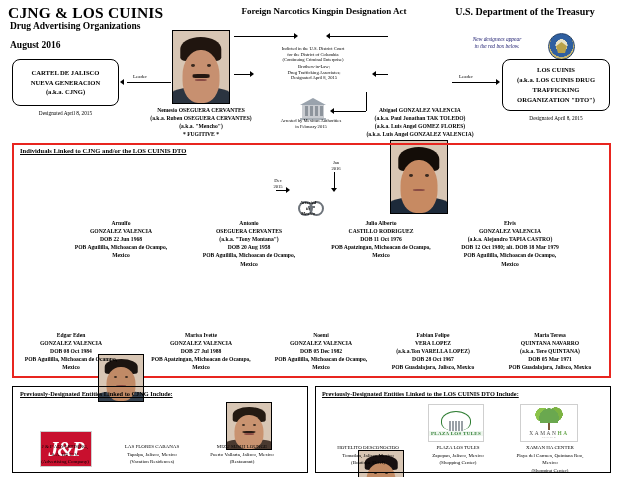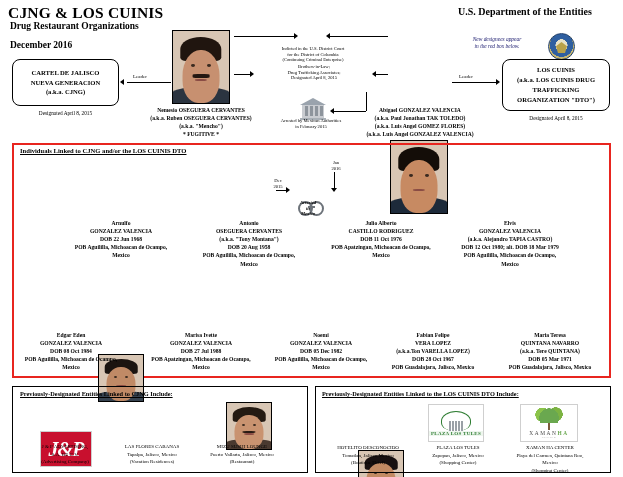--- a/index.html
+++ b/index.html
@@ -126,26 +126,27 @@
   .xaman .nm{font-size:5.4px;letter-spacing:1.6px;color:#4a4a4a;}
   .xaman .nm b{color:#6aa84f;}
   .xaman .sub{font-size:2.8px;letter-spacing:.6px;color:#9a9a9a;}
 </style>
 </head>
 <body>
 
 <div class="page">
 
   <div class="abs" id="title-main">CJNG &amp; LOS CUINIS</div>
-  <div class="abs" id="title-sub">Drug Restaurant Organizations</div>
-  <div class="abs" id="title-date">December 2016</div>
-
+  <div class="abs" id="title-sub">Drug Advertising Organizations</div>
+  <div class="abs" id="title-date">August 2016</div>
+
+  <div class="abs" id="kingpin-title">Foreign Narcotics Kingpin Designation Act</div>
 
   <div class="abs" id="treas-title">
-    <div>U.S. Department of the Entities</div>
+    <div>U.S. Department of the Treasury</div>
   </div>
   <div class="abs" id="treas-note">
     <div>New designees appear</div>
     <div>in the red box below.</div>
   </div>
   <div class="abs seal" style="left:548px;top:33px;"></div>
 
   <div class="abs orgbox" id="cjng-box">
     <div>
       <div>CARTEL DE JALISCO</div>

